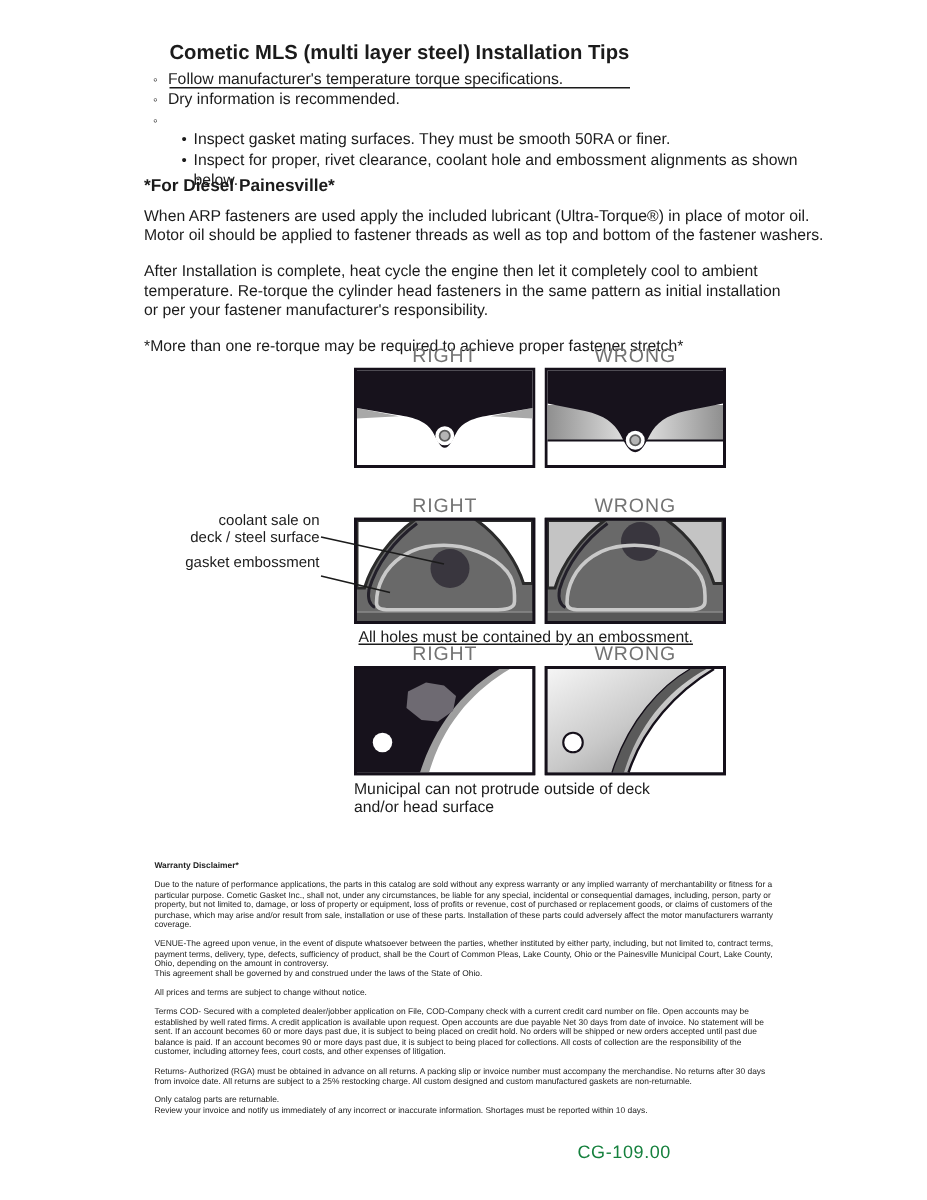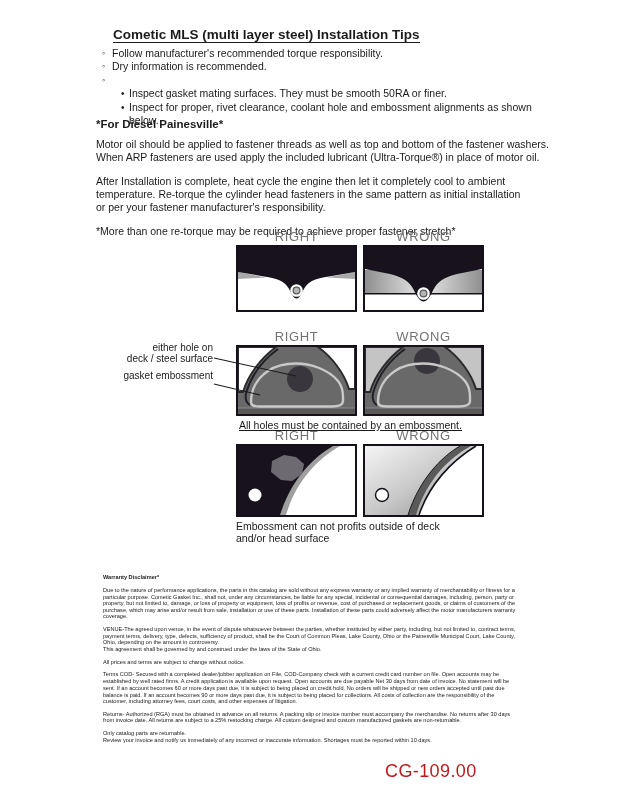--- a/index.html
+++ b/index.html
@@ -5,21 +5,21 @@
   html,body{margin:0;padding:0;background:#ffffff;}
   .page{
     position:relative;width:618px;height:800px;background:#ffffff;
     font-family:"Liberation Sans","DejaVu Sans",sans-serif;color:#1b1b1b;
     overflow:hidden;
   }
   .abs{position:absolute;}
 
   .doc-title{
     left:113px;top:27px;font-size:13.5px;font-weight:700;
-    border-bottom:1.6px solid #1b1b1b;padding-bottom:0;white-space:nowrap;
+    border-bottom:1.6px solid #1b1b1b;padding-bottom:16px;white-space:nowrap;
   }
   .tips{left:102px;top:47px;font-size:10.5px;line-height:13.4px;width:440px;}
   .tip-row{display:flex;}
   .tip-row .marker{width:10px;flex:0 0 10px;font-size:9px;line-height:13.4px;}
   .tip-row.sub{margin-left:19px;}
   .tip-row.sub .marker{width:8px;flex:0 0 8px;font-size:10px;}
 
   .diesel{left:96px;top:118px;width:440px;font-size:10.5px;line-height:13px;}
   .diesel h2{font-size:11.5px;font-weight:700;margin:0 0 7px 0;}
   .diesel .para{margin:0 0 11px 0;}
@@ -35,33 +35,33 @@
   .side-label{width:110px;text-align:right;font-size:10px;line-height:11px;}
 
   .disclaimer{
     left:103px;top:574px;width:594px;
     transform:scale(0.70);transform-origin:0 0;
     font-size:8px;line-height:9.4px;color:#222;
   }
   .disclaimer .head{font-weight:700;margin-bottom:9px;}
   .disclaimer .blk{margin-bottom:9px;}
 
-  .page-num{left:385px;top:761px;font-size:18px;letter-spacing:0.4px;color:#b91c1c;}
+  .page-num{left:385px;top:761px;font-size:12px;letter-spacing:0.4px;color:#15803d;}
 </style>
 </head>
 <body>
 
 <div class="page">
 
   <div class="abs doc-title">Cometic MLS (multi layer steel) Installation Tips</div>
 
   <div class="abs tips">
     <div class="tip-row">
       <span class="marker">◦</span>
-      <span>Follow manufacturer's recommended torque responsibility.</span>
+      <span>Follow manufacturer's temperature torque specifications.</span>
     </div>
     <div class="tip-row">
       <span class="marker">◦</span>
       <span>Dry information is recommended.</span>
     </div>
     <div class="tip-row">
       <span class="marker">◦</span>
     </div>
     <div class="tip-row sub">
       <span class="marker">•</span>
@@ -69,22 +69,22 @@
     </div>
     <div class="tip-row sub">
       <span class="marker">•</span>
       <span>Inspect for proper, rivet clearance, coolant hole and embossment alignments as shown below.</span>
     </div>
   </div>
 
   <div class="abs diesel">
     <h2>*For Diesel Painesville*</h2>
     <div class="para">
+      <div>When ARP fasteners are used apply the included lubricant (Ultra-Torque®) in place of motor oil.</div>
       <div>Motor oil should be applied to fastener threads as well as top and bottom of the fastener washers.</div>
-      <div>When ARP fasteners are used apply the included lubricant (Ultra-Torque®) in place of motor oil.</div>
     </div>
     <div class="para">
       <div>After Installation is complete, heat cycle the engine then let it completely cool to ambient</div>
       <div>temperature. Re-torque the cylinder head fasteners in the same pattern as initial installation</div>
       <div>or per your fastener manufacturer's responsibility.</div>
     </div>
     <div class="para">*More than one re-torque may be required to achieve proper fastener stretch*</div>
   </div>
 
   <div class="abs fig-row" style="left:236px;top:229px;">
@@ -149,21 +149,21 @@
         <path d="M42,4 C27,15 15,31 10,48 C9,54 10,58 14,60" fill="none" stroke="#23202a" stroke-width="2"></path>
         <circle cx="64" cy="16" r="13" fill="#39363e"></circle>
         <path d="M15,57 C15,46 20,34 32,26 C40,20.5 50,18.5 60,18.5 C74,18.5 92,24 102,36 C106,41 107,46 107,52 L107,56 C107,60 103,61.5 96,61.5 L24,61.5 C17,61.5 15,60 15,57 Z" fill="none" stroke="#c9c9c9" stroke-width="2.4"></path>
         <rect x="1" y="1" width="119" height="69" fill="none" stroke="#15101a" stroke-width="2"></rect>
       </svg>
     </div>
     <div class="fig-caption" style="margin-left:3px;text-decoration:underline;">All holes must be contained by an embossment.</div>
   </div>
 
   <div class="abs side-label" style="left:103px;top:342px;">
-    <div>either hole on</div>
+    <div>coolant sale on</div>
     <div>deck / steel surface</div>
   </div>
   <div class="abs side-label" style="left:103px;top:370px;">gasket embossment</div>
   <svg class="abs" style="left:118px;top:340px;pointer-events:none;" width="245" height="80" viewBox="0 0 245 80">
     <line x1="96" y1="18" x2="178" y2="36" stroke="#1b1b1b" stroke-width="1.1"></line>
     <line x1="96" y1="44" x2="142" y2="55" stroke="#1b1b1b" stroke-width="1.1"></line>
   </svg>
 
   <div class="abs fig-row" style="left:236px;top:428px;">
     <div class="fig-labels">
@@ -190,21 +190,21 @@
         <rect x="1" y="1" width="119" height="71" fill="#ffffff" stroke="#15101a" stroke-width="2"></rect>
         <path d="M2,2 H113 C88,17 66,41 56,71 L2,71 Z" fill="url(#r3s)"></path>
         <path d="M108,2 C84,15 63,38 53,71 L45,71 C56,36 78,13 97,2 Z" fill="#5a5a5a"></path>
         <path d="M113,2 C88,17 66,41 56,71" fill="none" stroke="#15101a" stroke-width="1.6"></path>
         <path d="M97,2 C78,13 56,36 45,71" fill="none" stroke="#15101a" stroke-width="0.9"></path>
         <circle cx="19" cy="51" r="6.5" fill="#ffffff" stroke="#15101a" stroke-width="1.4"></circle>
         <rect x="1" y="1" width="119" height="71" fill="none" stroke="#15101a" stroke-width="2"></rect>
       </svg>
     </div>
     <div class="fig-caption">
-      <div>Embossment can not profits outside of deck</div>
+      <div>Municipal can not protrude outside of deck</div>
       <div>and/or head surface</div>
     </div>
   </div>
 
   <div class="abs disclaimer">
     <div class="head">Warranty Disclaimer*</div>
     <div class="blk">Due to the nature of performance applications, the parts in this catalog are sold without any express warranty or any implied warranty of merchantability or fitness for a particular purpose.  Cometic Gasket Inc., shall not, under any circumstances, be liable for any special, incidental or consequential damages, including, person, party or property, but not limited to, damage, or loss of property or equipment, loss of profits or revenue, cost of purchased or replacement goods, or claims of customers of the purchase, which may arise and/or result from sale, installation or use of these parts.  Installation of these parts could adversely affect the motor manufacturers warranty coverage.</div>
     <div class="blk">
       <div>VENUE-The agreed upon venue, in the event of dispute whatsoever between the parties, whether instituted by either party, including, but not limited to, contract terms, payment terms, delivery, type, defects, sufficiency of product, shall be the Court of Common Pleas, Lake County, Ohio or the Painesville Municipal Court, Lake County, Ohio, depending on the amount in controversy.</div>
       <div>This agreement shall be governed by and construed under the laws of the State of Ohio.</div>

